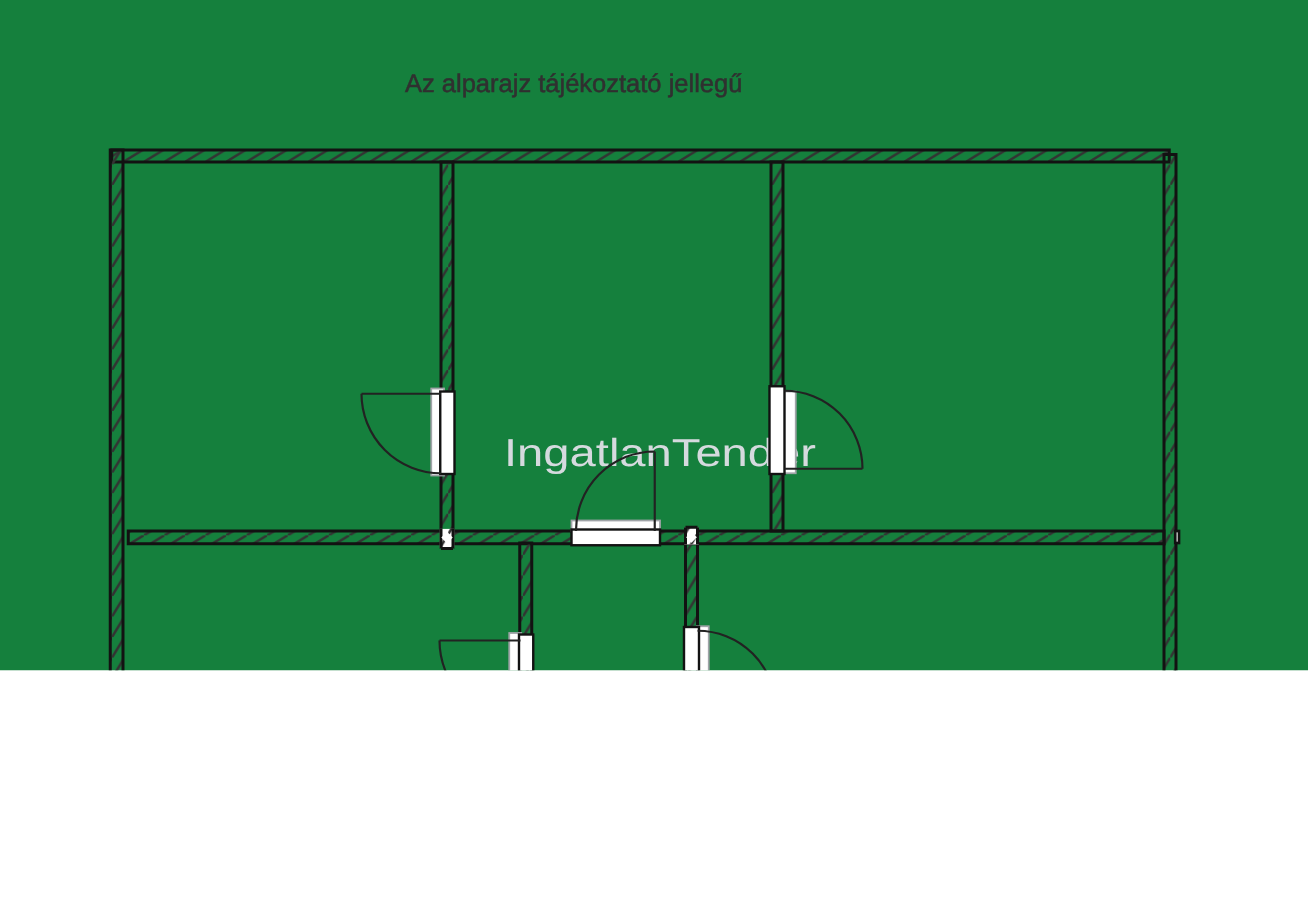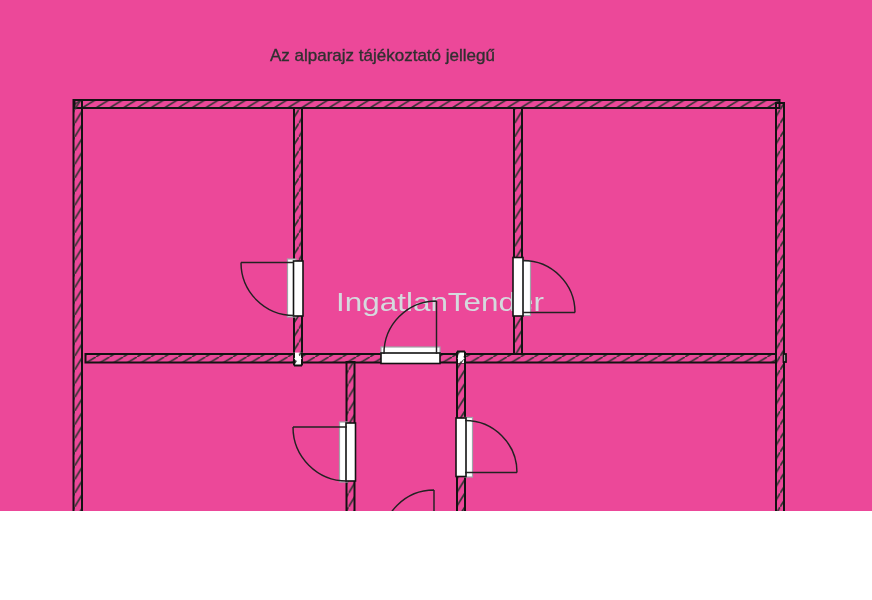--- a/index.html
+++ b/index.html
@@ -1,16 +1,16 @@
 <!DOCTYPE html>
 <html><head>
 <meta charset="utf-8">
 <style>
   html,body{margin:0;padding:0;background:#ffffff;}
-  #page{position:relative;width:872px;height:511px;background:#ec4899;overflow:hidden;
+  #page{position:relative;width:872px;height:447px;background:#15803d;overflow:hidden;
         font-family:"Liberation Sans", sans-serif;}
 </style>
 </head>
 <body>
 <div id="page">
 <svg width="872" height="600" viewBox="0 0 872 600" font-family="Liberation Sans, sans-serif">
   <defs>
     <pattern id="hh" width="13.7" height="8.3" patternUnits="userSpaceOnUse">
       <line x1="0" y1="8.3" x2="13.7" y2="0" stroke="#333333" stroke-width="1.7"></line>
     </pattern>

